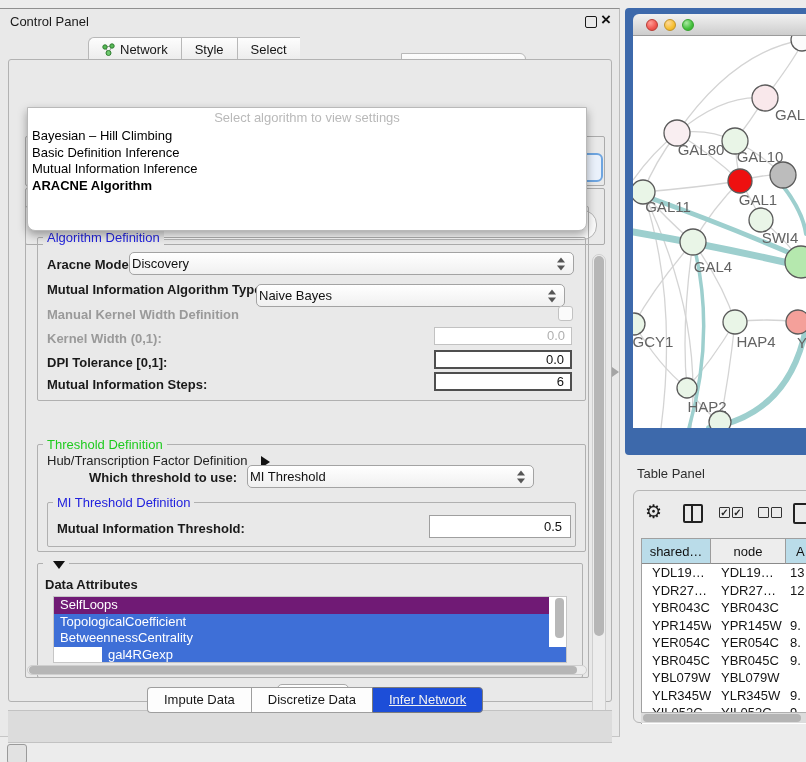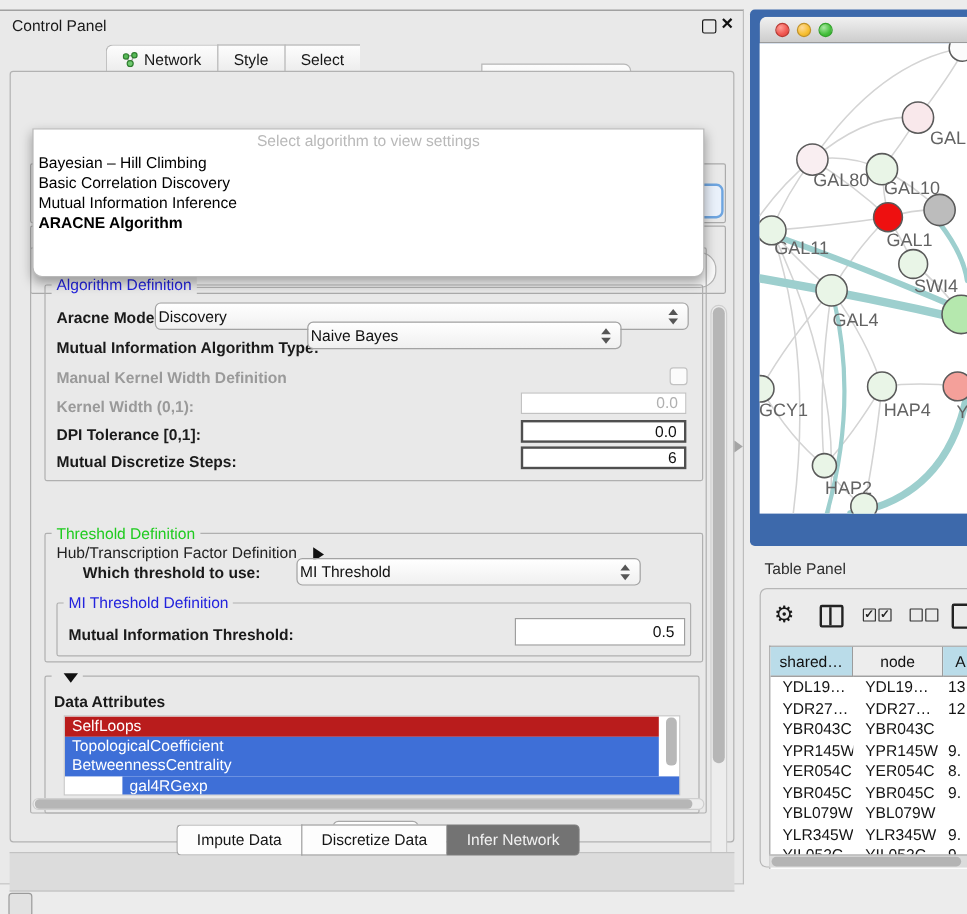--- a/index.html
+++ b/index.html
@@ -69,21 +69,21 @@
   .hsb-thumb{left:20px;top:656px;width:548px;height:8px;background:#b6b6b6;border-radius:4px;}
 
   .apply-btn{left:268px;top:674px;width:70px;height:22px;background:linear-gradient(#fefefe,#ededed);
              border:1px solid #a8a8a8;border-radius:5px;text-align:center;line-height:22px;font-size:13px;color:#111;}
 
   .bottom-strip{left:8px;top:701px;width:604px;height:33px;background:#dcdcdc;border-top:1px solid #c2c2c2;border-bottom:1px solid #c2c2c2;box-sizing:border-box;}
   .btabs{left:147px;top:706px;height:24px;display:flex;}
   .btab{height:24px;line-height:24px;padding:0 16px;background:#fdfdfd;border:1px solid #9e9e9e;border-right:none;font-size:13px;color:#161616;}
   .btab:first-child{border-radius:4px 0 0 4px;}
   .btab:last-child{border-right:1px solid #9e9e9e;border-radius:0 4px 4px 0;}
-  .btab.sel{background:#737373;color:#f2f2f2;border-color:#7c7c7c;}
+  .btab.sel{background:#1d4ed8;color:#f2f2f2;border-color:#7c7c7c;text-decoration:underline;}
 
   .mini-icon{left:7px;top:744px;width:18px;height:18px;border:1.5px solid #9a9a9a;border-radius:3px;background:#e2e2e2;}
   .splitter{left:612px;top:367px;width:0;height:0;border-top:5px solid transparent;border-bottom:5px solid transparent;border-left:7px solid #a5a5a5;}
 
   
   .net-frame{left:625px;top:8px;width:181px;height:447px;border-radius:4px 0 0 4px;}
   .mac-titlebar{left:633px;top:14px;width:173px;height:22px;background:linear-gradient(#f1f1f1,#cdcdcd);
                 border-bottom:1px solid #9b9b9b;border-radius:6px 0 0 0;box-sizing:border-box;}
   .light{position:absolute;top:5px;width:12px;height:12px;border-radius:50%;box-sizing:border-box;}
   .light.red{left:13px;background:radial-gradient(circle at 35% 30%, #ff9d96, #f05650 60%, #d9443d);border:1px solid #b93b34;}
@@ -152,21 +152,21 @@
 
       <div class="abs bg-box1"></div>
       <div class="abs focus-combo"></div>
       <div class="abs bg-box2"></div>
       <div class="abs gal-combo">galFiltered.sif default node</div>
 
       <div class="abs dropdown">
         <div class="dd-placeholder">Select algorithm to view settings</div>
         <div id="dd-items">
             <div class="dd-item">Bayesian – Hill Climbing</div>
-            <div class="dd-item">Basic Correlation Discovery</div>
+            <div class="dd-item">Basic Definition Inference</div>
             <div class="dd-item">Mutual Information Inference</div>
             <div class="dd-item bold">ARACNE Algorithm</div>
           </div>
       </div>
 
       <div class="fs" style="left:16px;top:146px;width:562px;height:470px;"></div>
       <div class="legend" style="left:28px;top:139px;">Cyni Algorithm Settings</div>
 
       <div class="abs vsb-track"></div>
       <div class="abs vsb-thumb"></div>
@@ -174,72 +174,72 @@
       <div class="fs" style="left:28px;top:177px;width:547px;height:162px;"></div>
       <div class="legend" style="left:34px;top:170px;color:#2222dd;">Algorithm Definition</div>
 
       <div class="lbl" style="left:38px;top:197px;">Aracne Mode:</div>
       <div class="combo" style="left:120px;top:192px;width:445px;height:23px;">
         <span>Discovery</span>
         <span class="spin"></span>
       </div>
 
       <div class="lbl" style="left:38px;top:222px;">Mutual Information Algorithm Type:</div>
-      <div class="combo" style="left:247px;top:208px;width:262px;height:23px;">
+      <div class="combo" style="left:247px;top:224px;width:309px;height:23px;">
         <span>Naive Bayes</span>
         <span class="spin"></span>
       </div>
 
       <div class="lbl dis" style="left:38px;top:247px;">Manual Kernel Width Definition</div>
       <div class="chk" style="left:549px;top:246px;"></div>
 
       <div class="lbl dis" style="left:38px;top:271px;">Kernel Width (0,1):</div>
       <div class="tf" style="left:425px;top:267px;width:138px;height:18px;line-height:16px;color:#b0b0b0;">
         <span>0.0</span>
       </div>
 
       <div class="lbl" style="left:38px;top:295px;">DPI Tolerance [0,1]:</div>
       <div class="tf dark" style="left:425px;top:290px;width:138px;height:19px;line-height:15px;">
         <span>0.0</span>
       </div>
 
-      <div class="lbl" style="left:38px;top:317px;">Mutual Discretize Steps:</div>
+      <div class="lbl" style="left:38px;top:317px;">Mutual Information Steps:</div>
       <div class="tf dark" style="left:425px;top:312px;width:138px;height:19px;line-height:15px;">
         <span>6</span>
       </div>
 
       <div class="hub-row">
         <span>Hub/Transcription Factor Definition</span>
         <span class="arr-r"></span>
       </div>
 
       <div class="fs" style="left:28px;top:384px;width:547px;height:106px;"></div>
       <div class="legend" style="left:34px;top:377px;color:#1fcb1f;">Threshold Definition</div>
 
-      <div class="lbl" style="left:60px;top:410px;">Which threshold to use:</div>
+      <div class="lbl" style="left:80px;top:410px;">Which threshold to use:</div>
       <div class="combo" style="left:238px;top:405px;width:287px;height:23px;">
         <span>MI Threshold</span>
         <span class="spin"></span>
       </div>
 
       <div class="fs" style="left:38px;top:442px;width:527px;height:43px;"></div>
       <div class="legend" style="left:44px;top:435px;color:#2222dd;">MI Threshold Definition</div>
       <div class="lbl" style="left:48px;top:461px;">Mutual Information Threshold:</div>
       <div class="tf" style="left:420px;top:455px;width:142px;height:23px;line-height:21px;border-color:#9f9f9f;padding-right:8px;">
         <span>0.5</span>
       </div>
 
       <div class="fs" style="left:28px;top:503px;width:544px;height:113px;"></div>
       <div class="legend" style="left:34px;top:496px;">
         <span class="arr-d"></span>
       </div>
       <div class="lbl" style="left:36px;top:517px;">Data Attributes</div>
 
       <div class="abs attr-list" style="left:44px;top:536px;" id="attr-list">
-          <div class="attr-item sel" style="background: #b91c1c;">SelfLoops</div>
+          <div class="attr-item sel" style="background: #701a75;">SelfLoops</div>
           <div class="attr-item sel" style="background: rgb(62, 111, 215);">TopologicalCoefficient</div>
           <div class="attr-item sel" style="background: rgb(62, 111, 215);">BetweennessCentrality</div>
           <div class="attr-item sel" style="background: rgb(62, 111, 215); margin-left: 48px;">gal4RGexp</div>
         </div>
       <div class="abs list-vsb" style="left:546px;top:538px;"></div>
 
       <div class="abs hsb-track" style="top:605px;"></div>
       <div class="abs hsb-thumb" style="top:606px;"></div>
 
       <div class="abs apply-btn" style="top:624px;">Apply</div>

